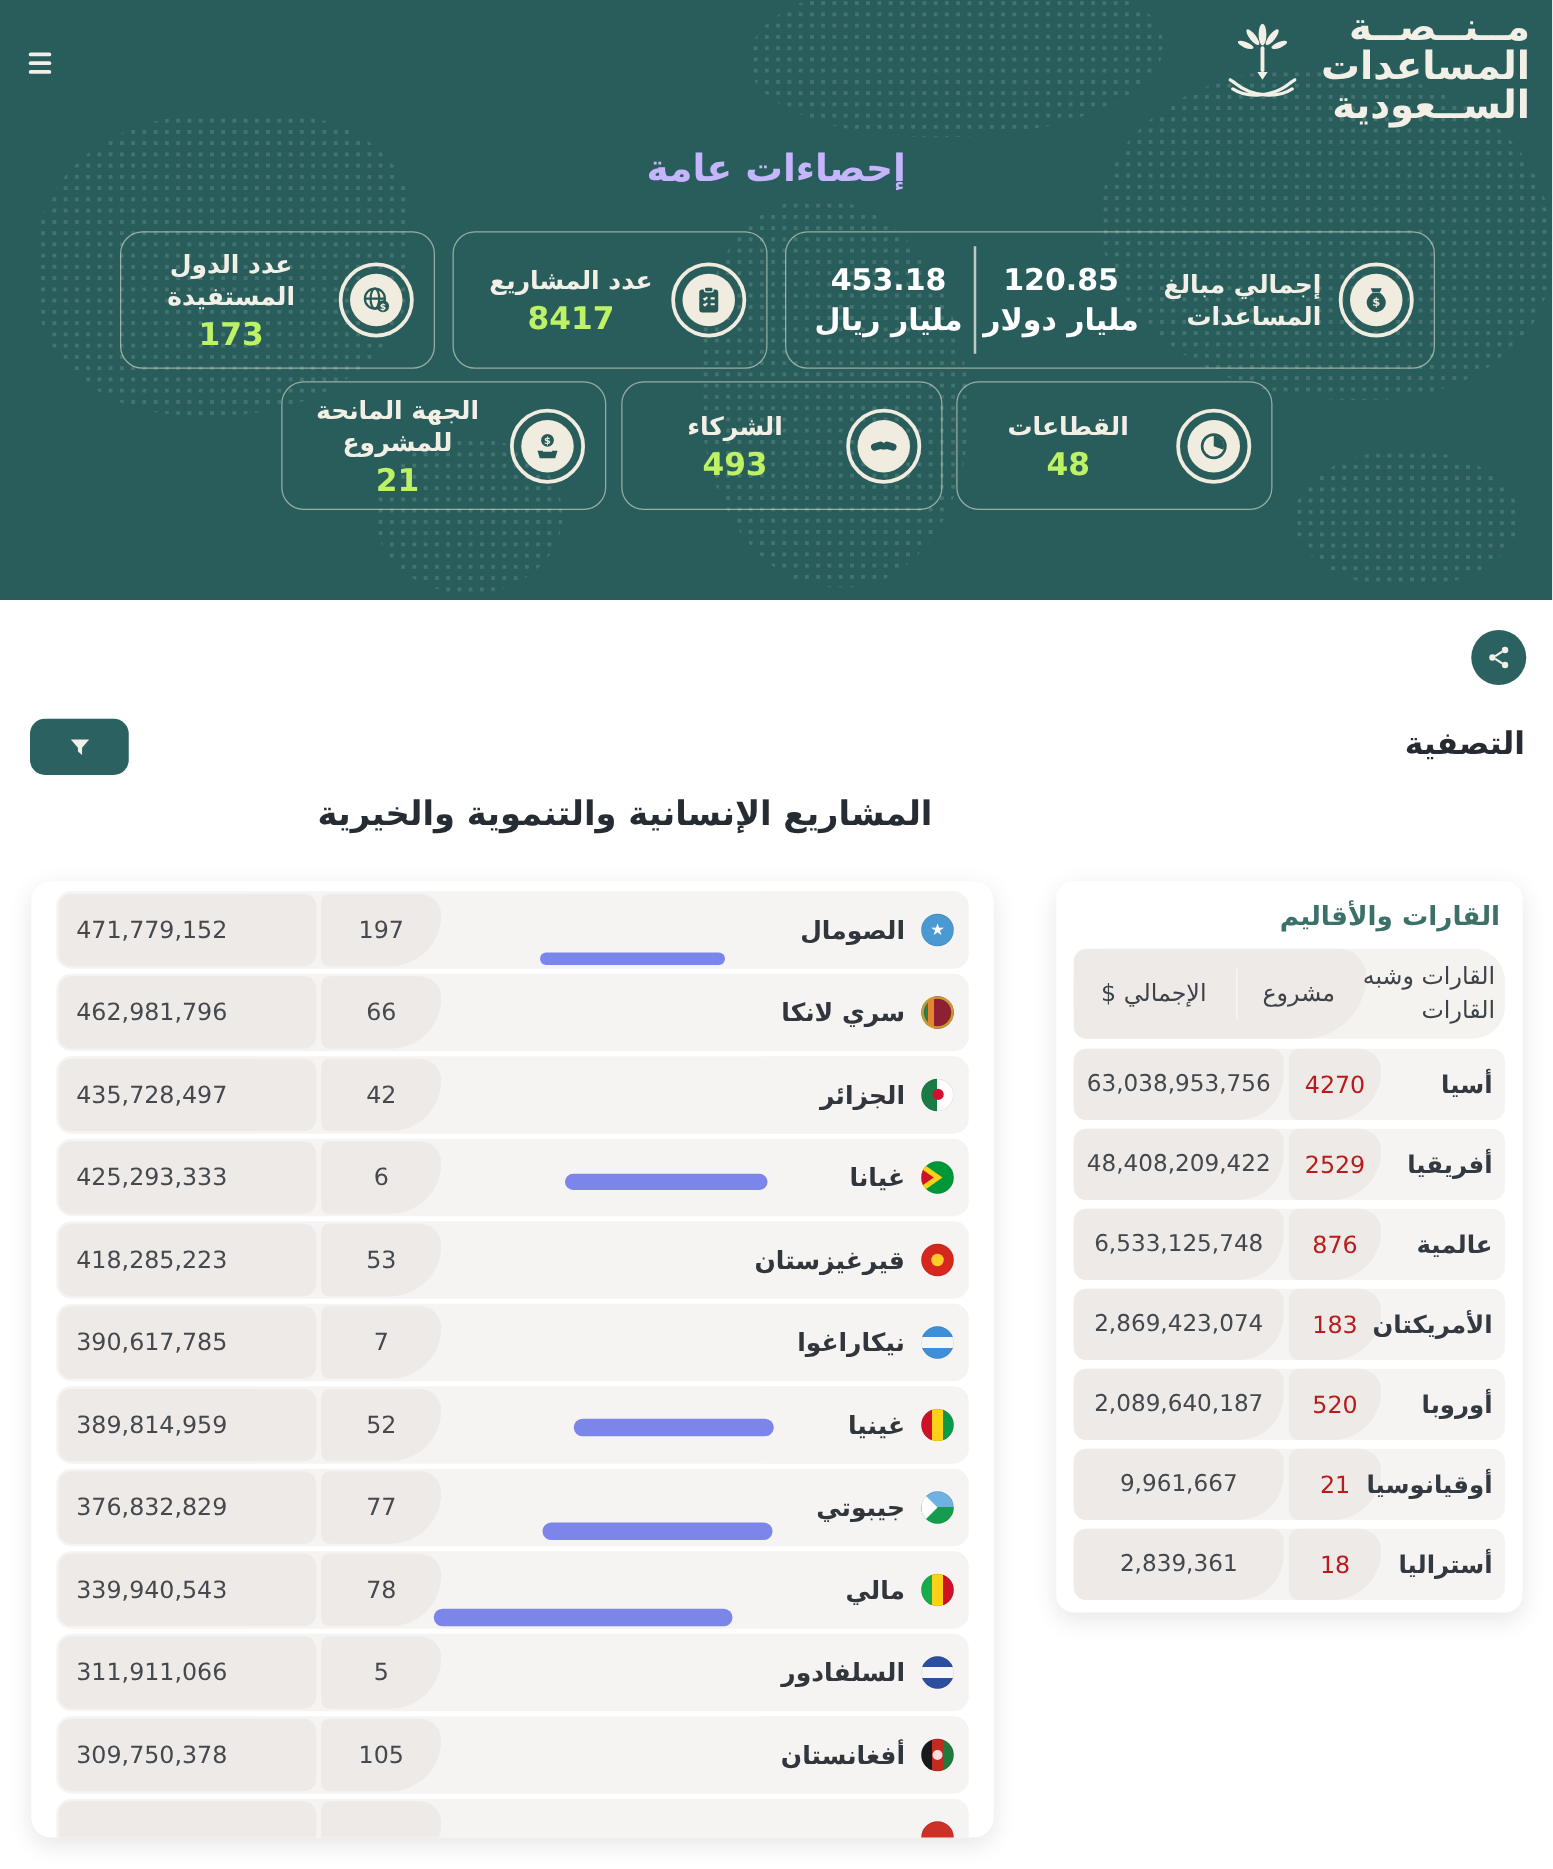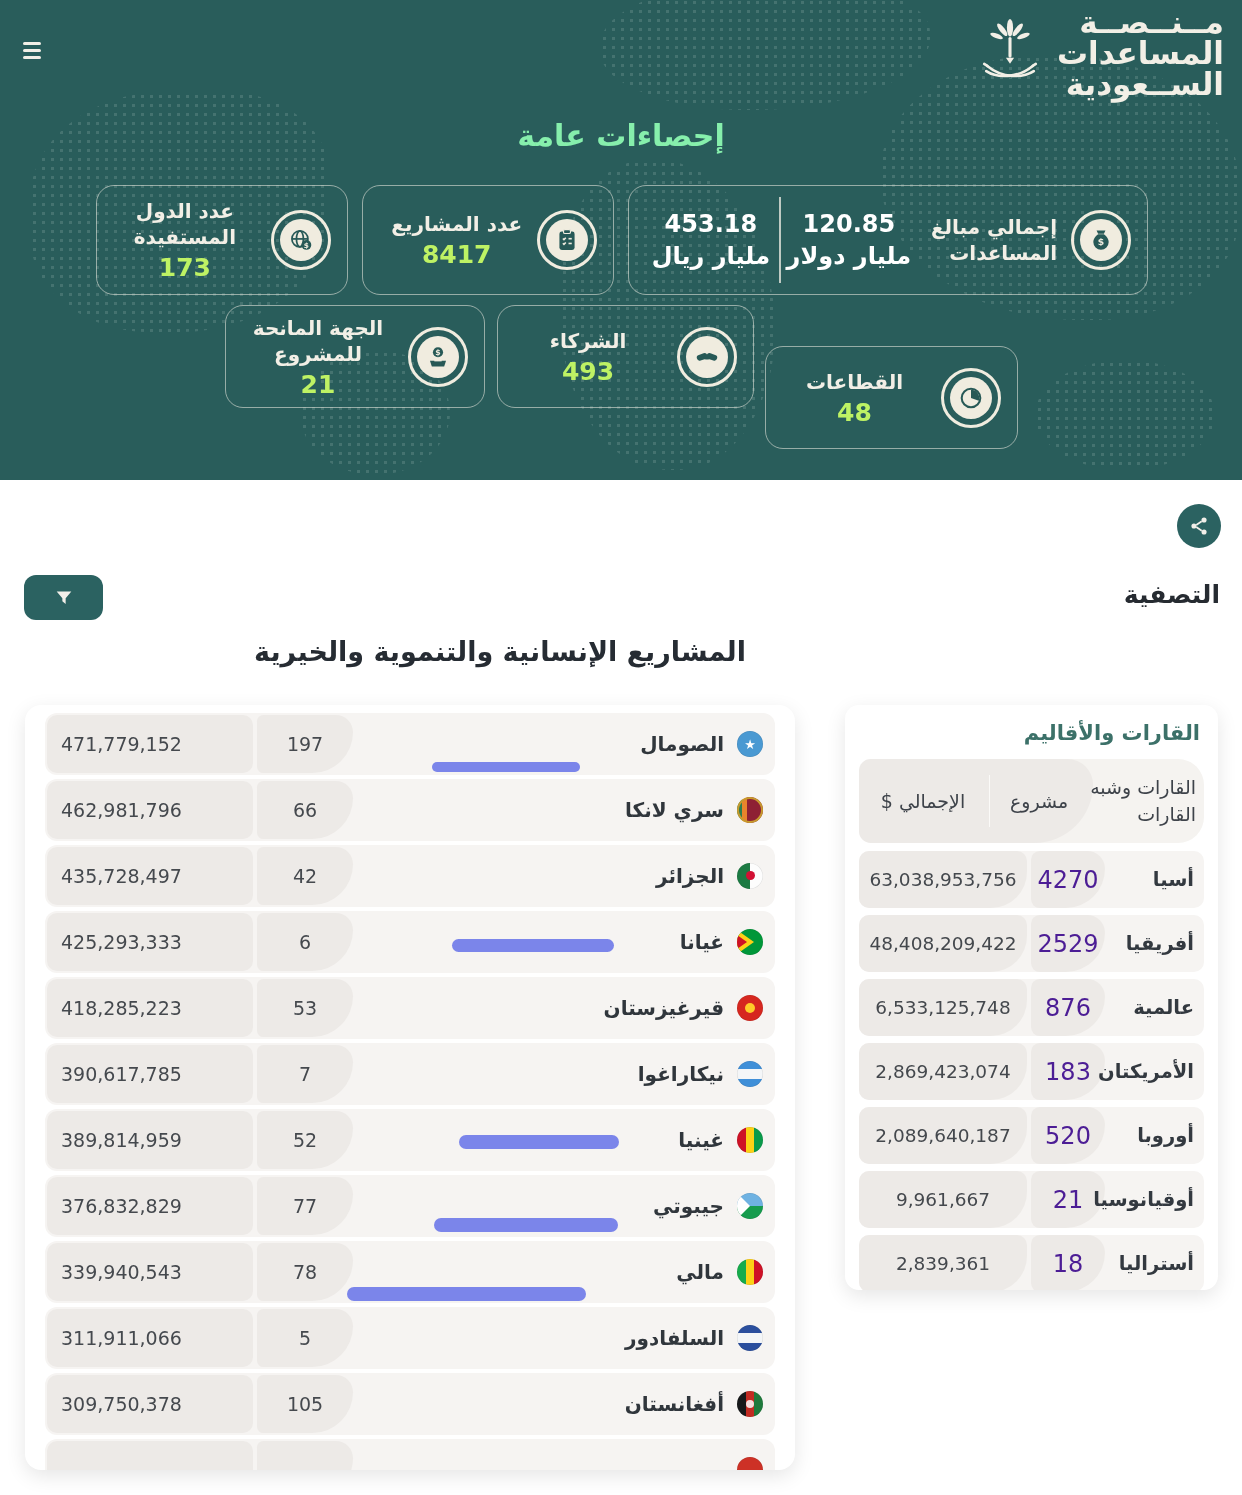--- a/index.html
+++ b/index.html
@@ -18,31 +18,31 @@
   .d6{left:1035px;top:360px;width:180px;height:110px;border-radius:50%;}
 
   .hamburger{position:absolute;left:21px;top:42px;width:20px;height:18px;background:none;border:0;cursor:pointer;padding:0;}
   .hamburger span{display:block;width:18px;height:2.6px;background:#f2efe6;border-radius:2px;margin-bottom:4.4px;}
 
   .brand{position:absolute;top:6px;right:18px;display:flex;align-items:center;gap:16px;}
   .brand-text{text-align:right;color:#f2efe6;font-weight:700;font-size:31px;line-height:31px;}
   .emblem{width:62px;height:94px;}
 
   .hero-title{position:absolute;left:0;top:118px;width:100%;text-align:center;margin:0;
-              color:#86efac;font-size:30px;font-weight:700;}
+              color:#c4b5fd;font-size:30px;font-weight:700;}
 
   .cards-row{position:absolute;display:flex;direction:rtl;}
   .row1{left:96px;top:185px;width:1052px;height:110px;gap:14px;}
   .row2{left:225px;top:305px;width:793px;height:103px;justify-content:space-between;}
   .stat-card{border:1.5px solid rgba(242,239,230,.55);border-radius:18px;display:flex;align-items:center;
              padding:0 16px;gap:14px;box-sizing:border-box;height:100%;}
   .row1 .stat-card:nth-child(1){width:523px;}
   .row1 .stat-card:nth-child(2){width:253px;padding-left:28px;}
   .row1 .stat-card:nth-child(3){width:253px;}
-  .row2 .stat-card:nth-child(1){width:253px;margin-top:41px;}
+  .row2 .stat-card:nth-child(1){width:253px;}
   .row2 .stat-card:nth-child(2){width:257px;}
   .row2 .stat-card:nth-child(3){width:260px;}
   .stat-icon{width:54px;height:54px;border-radius:50%;border:3px solid #f0ecdf;flex:0 0 auto;
              display:flex;align-items:center;justify-content:center;}
   .stat-icon-inner{width:42px;height:42px;border-radius:50%;background:#f0ecdf;color:#275956;
              display:flex;align-items:center;justify-content:center;}
   .stat-icon-inner svg{width:26px;height:26px;}
   .stat-main{display:flex;flex-direction:column;align-items:center;justify-content:center;flex:1;text-align:center;}
   .stat-card.dual .stat-main{flex:0 0 auto;align-items:flex-start;text-align:right;max-width:128px;}
   .stat-label{color:#f2efe6;font-size:20px;line-height:1.3;font-weight:600;}
@@ -103,35 +103,35 @@
   .fg-elsalvador{background:linear-gradient(180deg,#2b4f9e 0 32%,#f4f6f8 32% 68%,#2b4f9e 68%);}
   .fg-afghanistan{background:linear-gradient(90deg,#17191a 0 34%,#c22b22 34% 66%,#1f7a3c 66%);}
   .fg-afghanistan::after{content:"";position:absolute;inset:9px;border-radius:50%;background:rgba(255,255,255,.85);}
   .fg-red{background:#cd3126;}
 
   
   .continents-panel{position:absolute;left:845px;top:705px;width:373px;height:585px;background:#fff;
                     border-radius:14px;box-shadow:0 6px 20px rgba(0,0,0,.10);overflow:hidden;
                     padding:12px 14px;box-sizing:border-box;}
   .ct-title{margin:4px 4px 14px;text-align:right;color:#3c7169;font-size:21px;font-weight:700;}
-  .ct-header{position:relative;height:84px;border-radius:26px;background:#f5f3f0;margin-bottom:8px;}
+  .ct-header{position:relative;height:72px;border-radius:26px;background:#f5f3f0;margin-bottom:8px;}
   .ct-header .hd-dark{position:absolute;left:0;top:0;bottom:0;width:234px;background:#edeae7;
                       border-radius:12px 26px 60px 12px;}
   .hd-amount{position:absolute;left:0;top:0;bottom:0;width:128px;display:flex;align-items:center;justify-content:center;
              font-size:19px;color:#3e434a;}
   .hd-divider{position:absolute;left:130px;top:16px;bottom:16px;width:1px;background:#fbfaf8;}
   .hd-count{position:absolute;left:132px;top:0;bottom:0;width:96px;display:flex;align-items:center;justify-content:center;
             font-size:19px;color:#3e434a;}
   .hd-name{position:absolute;right:8px;top:0;bottom:0;width:120px;display:flex;align-items:center;justify-content:flex-end;
            text-align:right;font-size:19px;color:#3e434a;line-height:1.4;}
   .ct-row{position:relative;height:57px;margin-bottom:7px;border-radius:10px;background:#f6f4f2;}
   .ct-amount{position:absolute;left:0;top:0;bottom:0;width:168px;background:#edeae7;border-radius:10px 10px 36px 10px;
              display:flex;align-items:center;justify-content:center;direction:ltr;font-size:18.5px;color:#44484d;}
   .ct-count{position:absolute;left:172px;top:0;bottom:0;width:74px;background:#edeae7;border-radius:10px 20px 44px 10px;
-            display:flex;align-items:center;justify-content:center;font-size:24px;color:#4c1d95;}
+            display:flex;align-items:center;justify-content:center;font-size:19px;color:#b91c1c;}
   .ct-name{position:absolute;right:10px;top:0;bottom:0;display:flex;align-items:center;
            font-size:19.5px;font-weight:600;color:#333940;}
 </style>
 </head>
 <body>
 
 <div class="page">
 
   <header class="hero">
     <div class="dots d1"></div>

